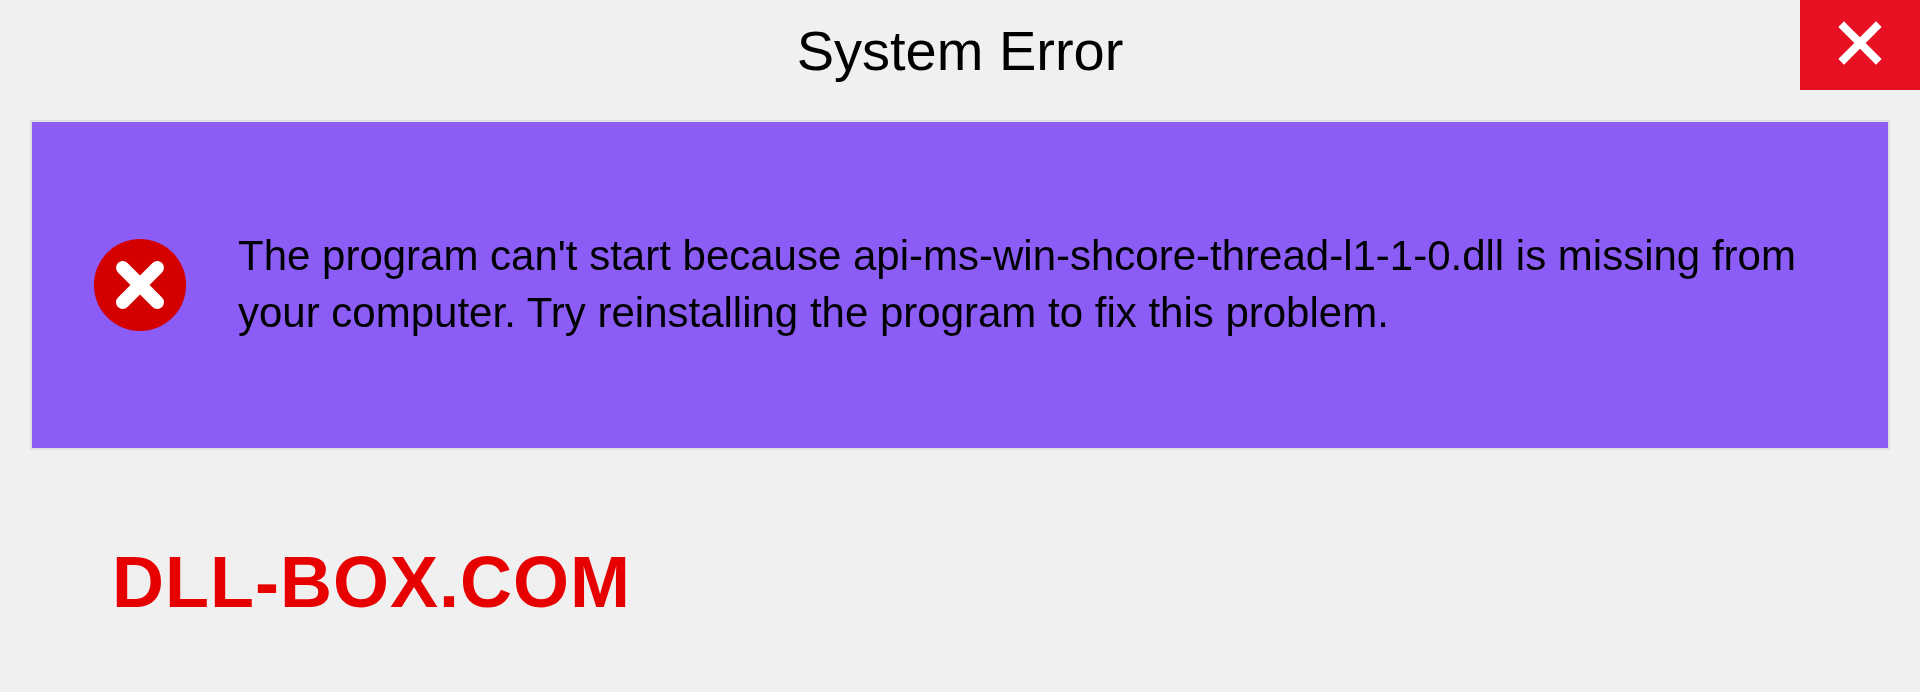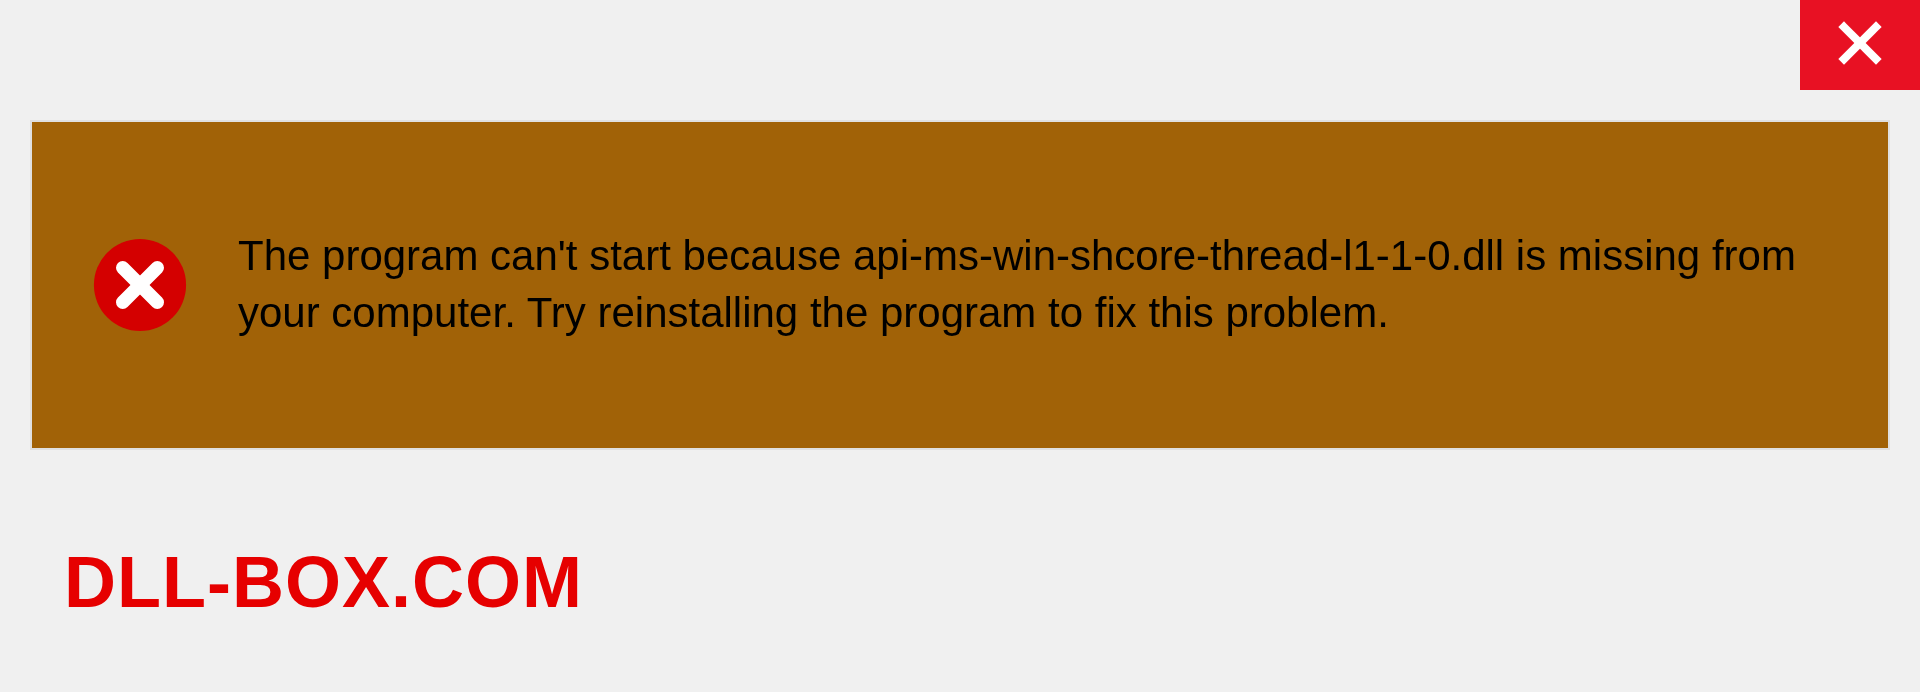--- a/index.html
+++ b/index.html
@@ -39,21 +39,21 @@
       align-items: center;
       justify-content: center;
       cursor: pointer;
     }
     .close-button svg {
       width: 48px;
       height: 48px;
     }
     .content-box {
       margin: 20px 30px 0 30px;
-      background: #a16207;
+      background: #8b5cf6;
       border: 2px solid #e0e0e0;
       height: 330px;
       display: flex;
       align-items: center;
       padding: 40px 60px;
     }
     .error-icon {
       flex-shrink: 0;
       width: 96px;
       height: 96px;
@@ -71,21 +71,21 @@
     }
     .footer {
       position: absolute;
       bottom: 0;
       left: 0;
       right: 0;
       height: 200px;
       display: flex;
       align-items: center;
       justify-content: space-between;
-      padding: 0 60px 20px 64px;
+      padding: 0 60px 20px 112px;
     }
     .watermark {
       font-size: 72px;
       font-weight: 900;
       color: #e60000;
       letter-spacing: 1px;
       font-family: Arial, sans-serif;
     }
     .ok-button {
       width: 340px;
@@ -98,20 +98,21 @@
       align-items: center;
       justify-content: center;
       cursor: pointer;
       font-family: "Segoe UI", Tahoma, sans-serif;
     }
   </style>
 </head>
 <body>
 
 <div class="titlebar">
+  <div class="title">System Error</div>
   <div class="close-button">
     <span>
       <svg viewBox="0 0 24 24">
         <line x1="4" y1="4" x2="20" y2="20" stroke="#ffffff" stroke-width="4" stroke-linecap="square"></line>
         <line x1="20" y1="4" x2="4" y2="20" stroke="#ffffff" stroke-width="4" stroke-linecap="square"></line>
       </svg>
     </span>
   </div>
 </div>
 

